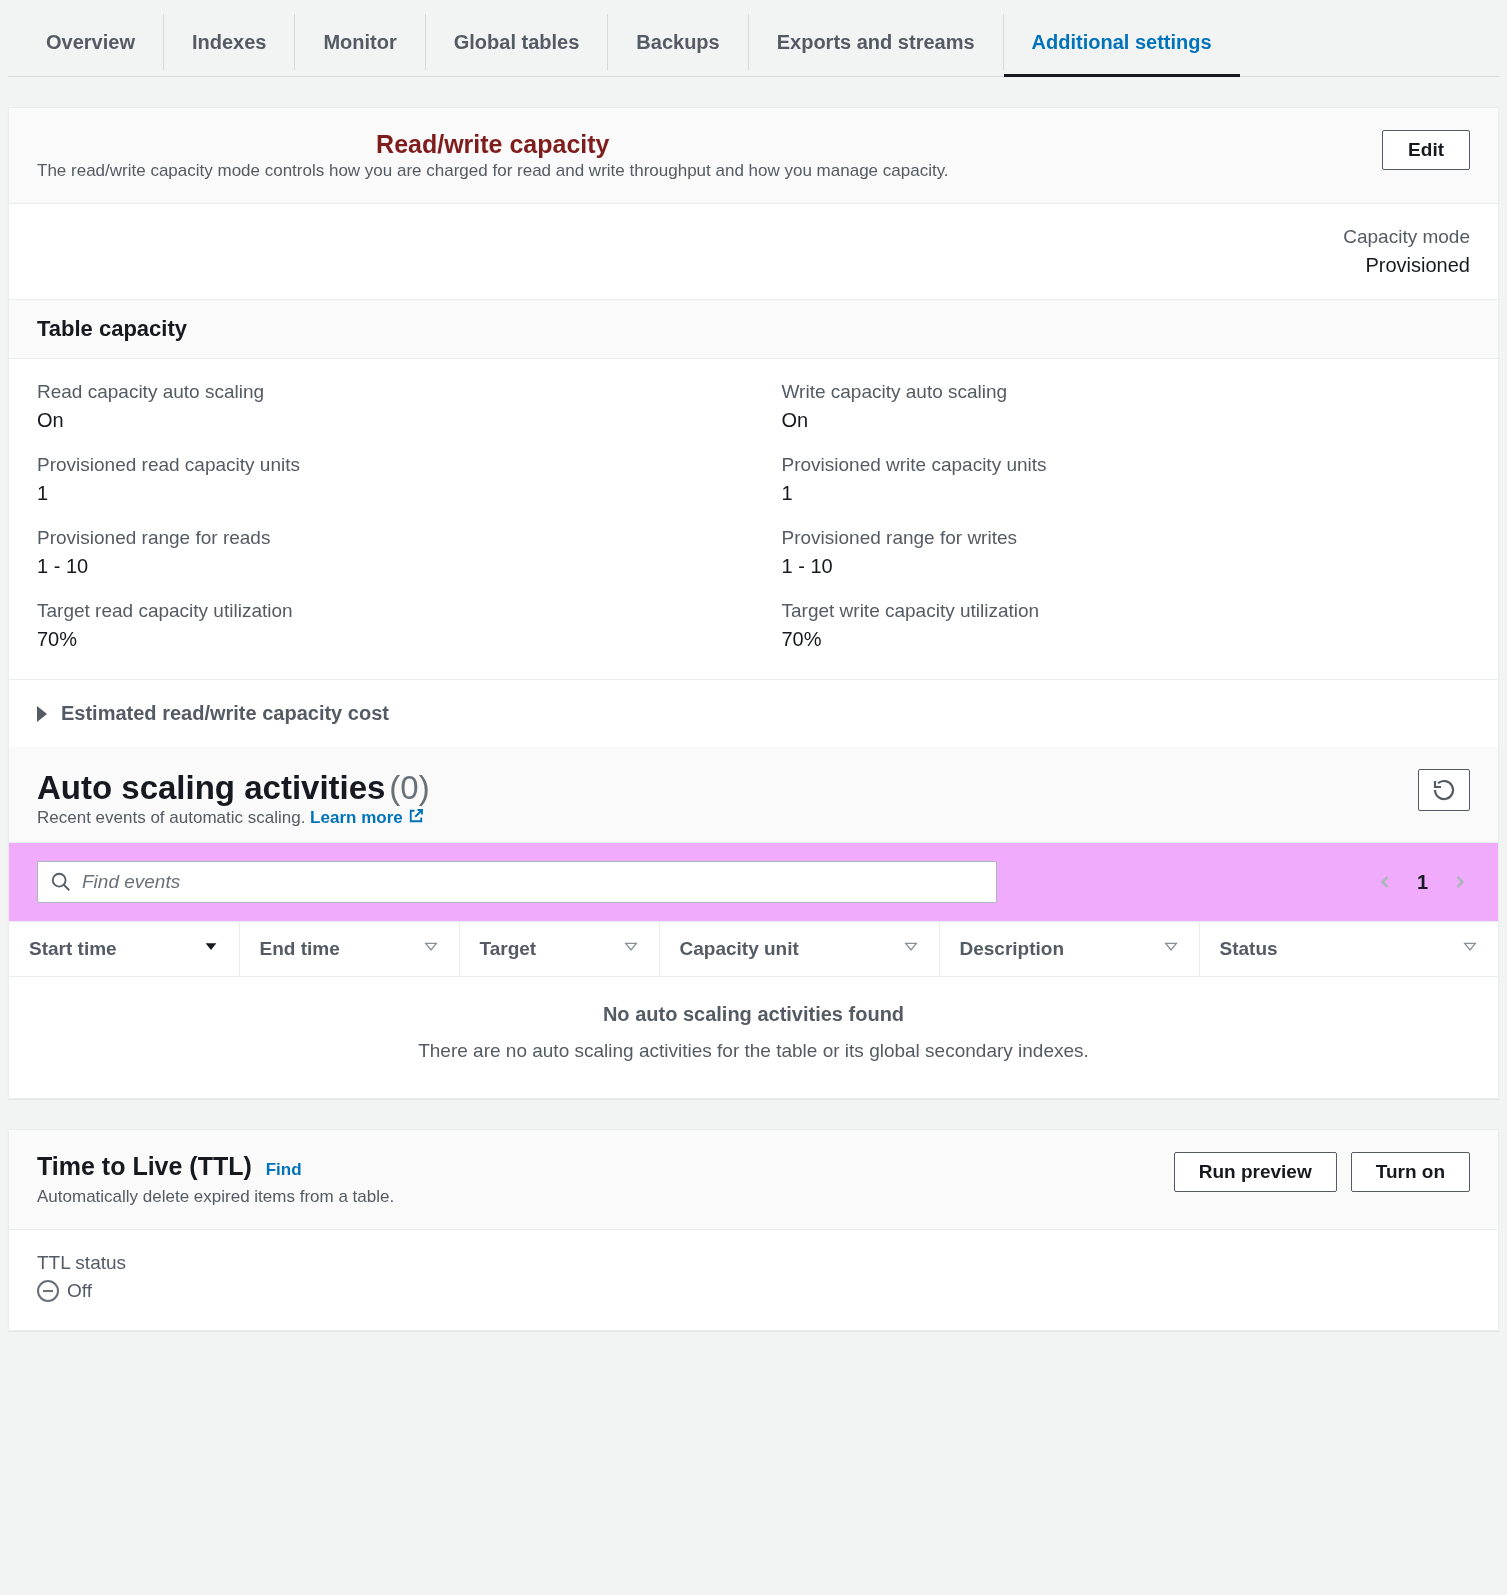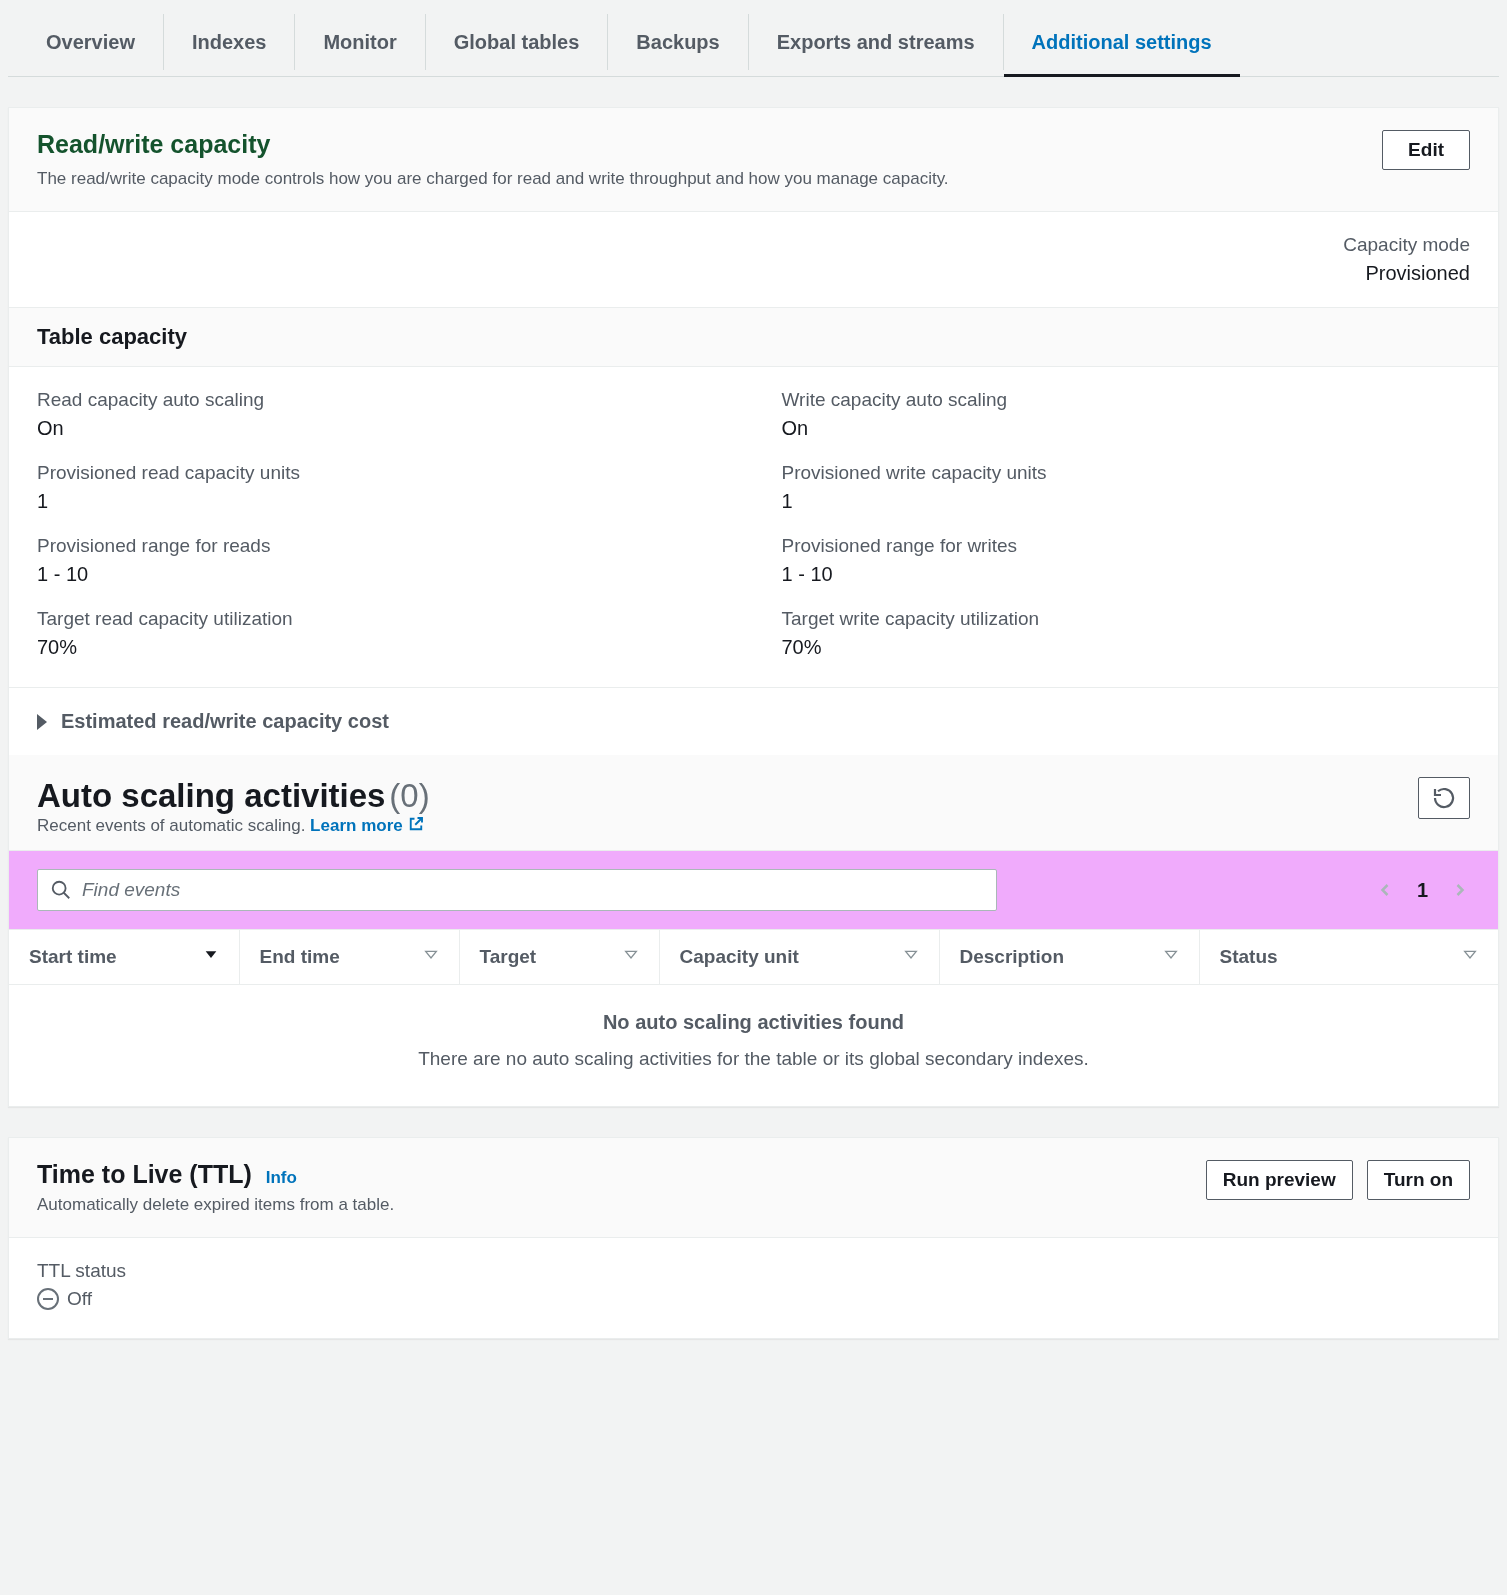--- a/index.html
+++ b/index.html
@@ -50,38 +50,39 @@
     background: #fafafa;
     padding: 22px 28px;
     display: flex;
     justify-content: space-between;
     align-items: flex-start;
     border-bottom: 1px solid #eaeded;
   }
   .panel-header h2 {
     font-size: 25px;
     font-weight: 700;
-    color: #14532d;
-    margin-bottom: 10px;
+    color: #7f1d1d;
+    margin-bottom: 2px;
+    text-align: center;
   }
   .panel-desc {
     font-size: 17px;
     color: #545b64;
   }
   .btn {
     background: #fff;
     border: 1px solid #545b64;
     border-radius: 2px;
     padding: 8px 25px;
     font-weight: 700;
     font-size: 19px;
     color: #16191f;
     cursor: pointer;
   }
-  .btn-small-pad { padding: 8px 16px; text-align: center; }
+  .btn-small-pad { padding: 8px 24px; text-align: center; }
   .subpanel {
     padding: 22px 28px;
     border-bottom: 1px solid #eaeded;
     text-align: right;
   }
   .label {
     font-size: 19px;
     color: #545b64;
     margin-bottom: 6px;
   }
@@ -379,21 +380,21 @@
   <div class="empty">
     <div class="empty-title">No auto scaling activities found</div>
     <div class="empty-sub">There are no auto scaling activities for the table or its global secondary indexes.</div>
   </div>
 </div>
 
 <div class="panel">
   <div class="ttl-header">
     <div>
       <span class="ttl-title">Time to Live (TTL)</span>
-      <span class="info-link">Info</span>
+      <span class="info-link">Find</span>
       <div class="panel-desc" style="margin-top:6px">Automatically delete expired items from a table.</div>
     </div>
     <div class="ttl-btns">
       <button class="btn btn-small-pad">Run preview</button>
       <button class="btn btn-small-pad">Turn on</button>
     </div>
   </div>
   <div class="ttl-body">
     <div class="label">TTL status</div>
     <div class="ttl-status-row">

